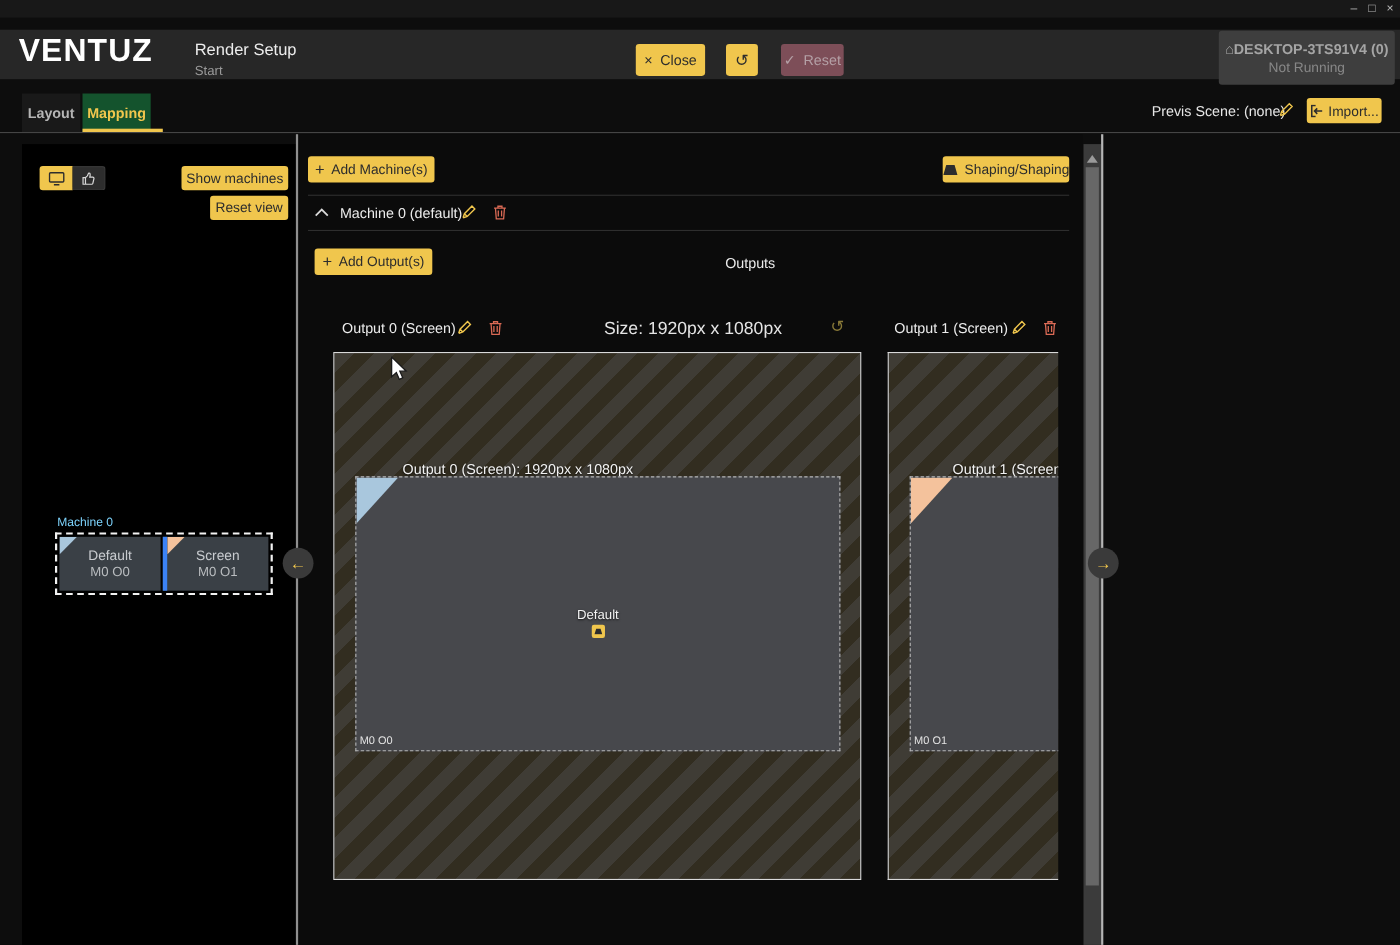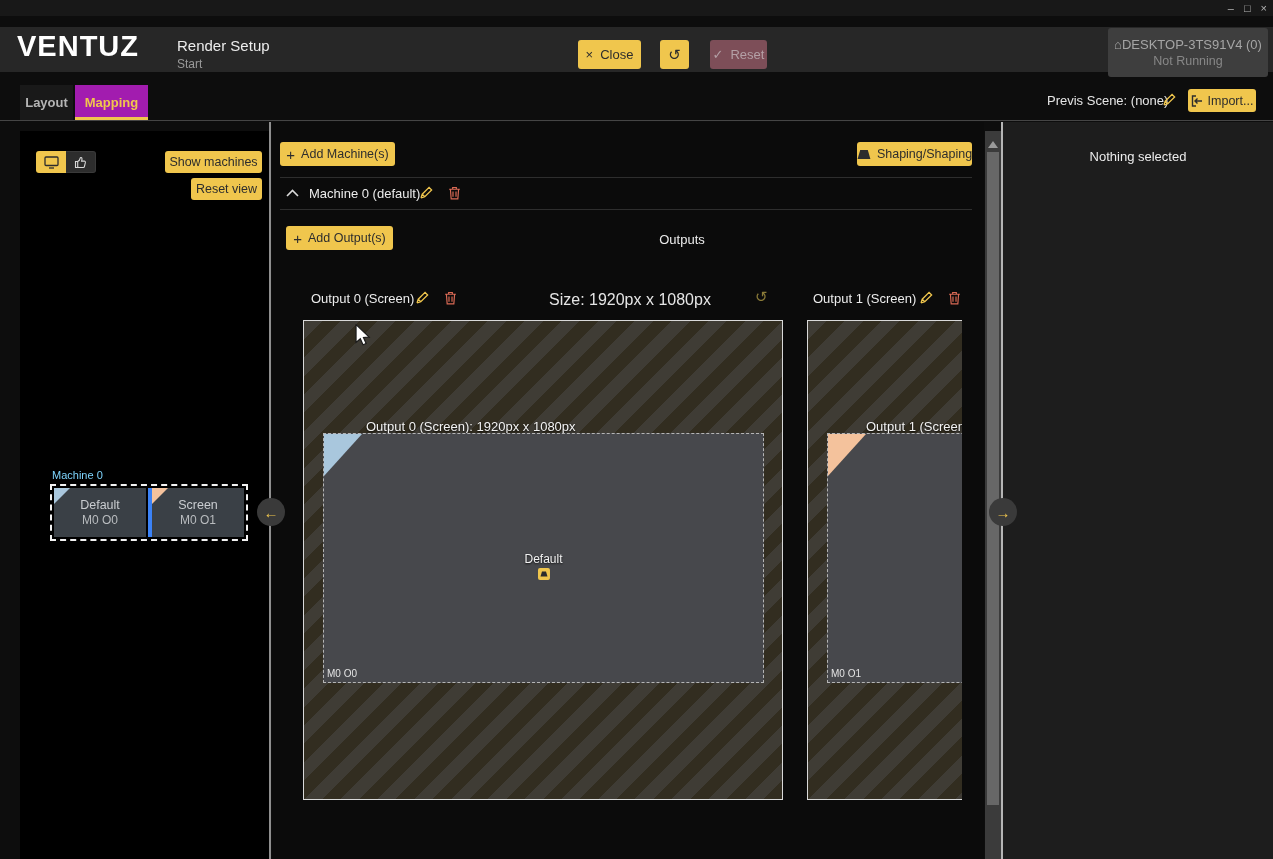--- a/index.html
+++ b/index.html
@@ -16,27 +16,27 @@
   .htitle{left:177px;top:37px;font-size:15px;color:#ececec;}
   .hsub{left:177px;top:57px;font-size:12px;color:#9a9a9a;}
   .btn{display:flex;align-items:center;justify-content:center;gap:7px;border-radius:3px;
        background:#f0c64d;color:#2d2d2d;font-size:13px;cursor:pointer;box-sizing:border-box;}
   .btn .ic{font-size:13px;line-height:1;}
   .btn-close{left:578px;top:40px;width:63px;height:29px;}
   .btn-refresh{left:660px;top:40px;width:29px;height:29px;font-size:15px;}
   .btn-save{left:710px;top:40px;width:57px;height:29px;background:#7d4e58;color:#b4a0a6;}
   .statusbox{left:1108px;top:28px;width:160px;height:49px;background:#3e3e3e;border-radius:3px;
              display:flex;flex-direction:column;align-items:center;justify-content:center;}
-  .statusbox .l1{font-size:13px;font-weight:normal;color:#a5a5a5;}
+  .statusbox .l1{font-size:13px;font-weight:bold;color:#a5a5a5;}
   .statusbox .l2{font-size:12.5px;color:#878787;margin-top:2px;}
   
   .tab{top:85px;height:35px;display:flex;align-items:center;justify-content:center;
        font-size:13px;font-weight:600;cursor:pointer;}
   .tab-layout{left:20px;width:53px;background:#191919;color:#b5b5b5;}
-  .tab-mapping{left:75px;width:73px;background:#a21caf;color:#f0c64d;}
+  .tab-mapping{left:75px;width:62px;background:#14532d;color:#f0c64d;}
   .tab-underline{left:75px;top:117px;width:73px;height:3px;background:#f0c64d;}
   .tabline{left:0;top:120px;width:1273px;height:1px;background:#454545;}
   .previs-label{left:1047px;top:93px;font-size:13px;color:#e5e5e5;}
   .btn-import{left:1188px;top:89px;width:68px;height:23px;font-size:12.5px;gap:5px;}
   
   .leftpanel{left:20px;top:131px;width:250px;height:728px;background:#000;}
   .toggle{left:36px;top:151px;display:flex;}
   .tgbtn{width:30px;height:22px;display:flex;align-items:center;justify-content:center;cursor:pointer;}
   .tg-monitor{background:#f0c64d;border-radius:3px 0 0 3px;}
   .tg-thumb{background:#2d2d2d;border-radius:0 3px 3px 0;border:1px solid #3a3a3a;border-left:none;box-sizing:border-box;}
@@ -276,23 +276,20 @@
       <div class="dtri" style="background: rgb(244, 194, 156);"></div>
       <div class="cornerlbl">M0 O1</div>
     </div>
   </div>
 
   <div class="abs sbtrack"></div>
   <div class="abs sbarrow"></div>
   <div class="abs sbthumb"></div>
 
   <div class="abs vdiv-right"></div>
-  <div class="abs rightpanel">
-    <div class="nothing">Nothing selected</div>
-  </div>
   <div class="abs circlebtn" style="left:989px;top:498px;">
     <span>→</span>
   </div>
 
   <div class="abs" style="left:355px;top:324px;z-index:50;pointer-events:none;">
     <svg width="16" height="22" viewBox="0 0 13 19">
         <polygon points="0.5,0.5 0.5,16 4.2,12.7 6.5,18 9.2,16.8 6.9,11.6 11.8,11.4" fill="#ffffff" stroke="#1a1a1a" stroke-width="1"></polygon>
       </svg>
   </div>
 

